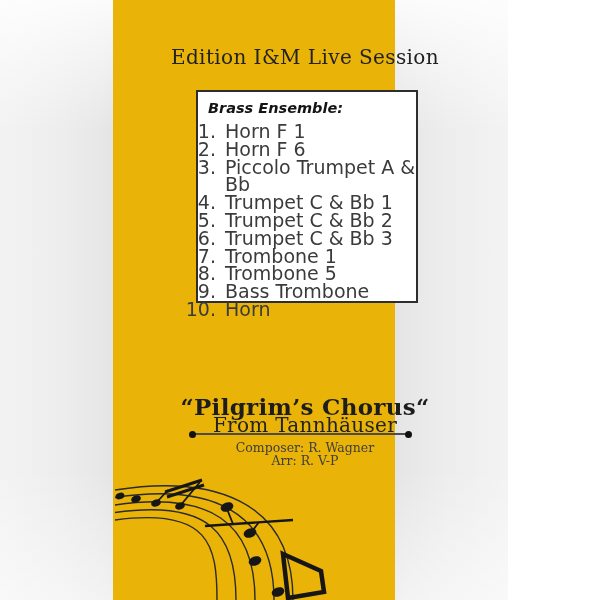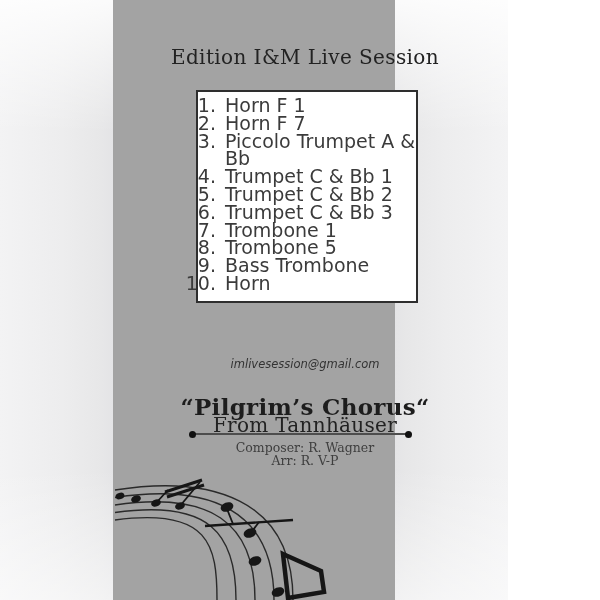--- a/index.html
+++ b/index.html
@@ -1,18 +1,18 @@
 <!DOCTYPE html>
 <html><head>
 <meta charset="utf-8">
 <style>
   html,body { margin:0; padding:0; background:#ffffff; }
   .canvas {
     position:relative; width:508px; height:600px; overflow:hidden;
-    background:#a3a3a3; font-family:"DejaVu Sans", sans-serif;
+    background:#eab308; font-family:"DejaVu Sans", sans-serif;
   }
   .shade { position:absolute; top:0; bottom:0; width:113px; pointer-events:none; }
   .shade-left {
     left:0;
     background:
       linear-gradient(180deg, rgba(255,255,255,.85) 0%, rgba(255,255,255,0) 22%, rgba(255,255,255,0) 78%, rgba(255,255,255,.5) 100%),
       linear-gradient(90deg, #f3f3f4 0%, #ededee 55%, #e7e7e8 90%, #e4e4e6 100%);
   }
   .shade-right {
     right:0;
@@ -68,36 +68,36 @@
 <body>
 
 <div class="canvas">
 
   <div class="shade shade-left"></div>
   <div class="shade shade-right"></div>
 
   <div class="centered edition-title">Edition I&amp;M Live Session</div>
 
   <div class="ensemble-box">
+    <div class="ensemble-heading">Brass Ensemble:</div>
     <ol class="ensemble-list">
         <li>Horn F 1</li>
-        <li>Horn F 7</li>
+        <li>Horn F 6</li>
         <li>Piccolo Trumpet A &amp; Bb</li>
         <li>Trumpet C &amp; Bb 1</li>
         <li>Trumpet C &amp; Bb 2</li>
         <li>Trumpet C &amp; Bb 3</li>
         <li>Trombone 1</li>
         <li>Trombone 5</li>
         <li>Bass Trombone</li>
         <li>Horn</li>
       </ol>
   </div>
 
   <div class="centered copyright-block">
-    <div class="copyright-email">imlivesession@gmail.com</div>
   </div>
 
   <div class="centered piece-title">“Pilgrim’s Chorus“</div>
   <div class="centered piece-subtitle">From Tannhäuser</div>
   <div class="divider"></div>
   <div class="centered arranger-line">Arr: R. V-P</div>
   <div class="centered composer-line">Composer: R. Wagner</div>
 
   <svg class="music-illustration" width="225" height="130" viewBox="0 0 225 130">
     <g fill="none" stroke="#2a2a2a" stroke-width="1.4">

